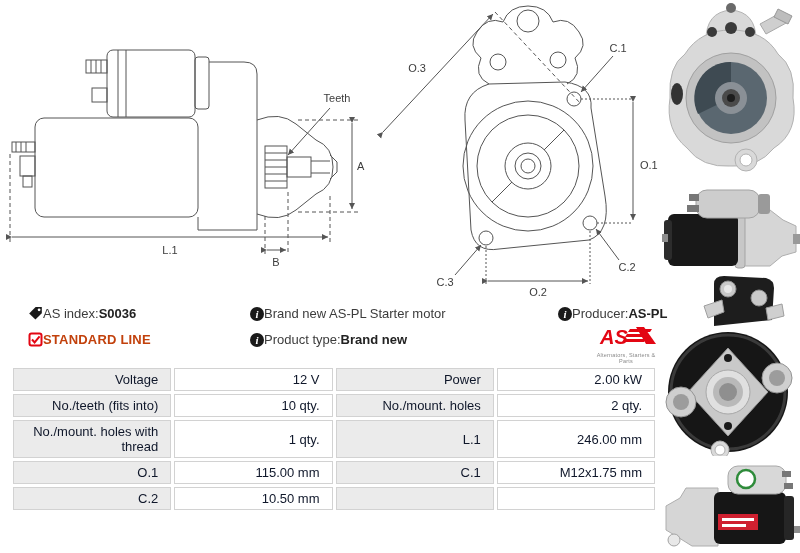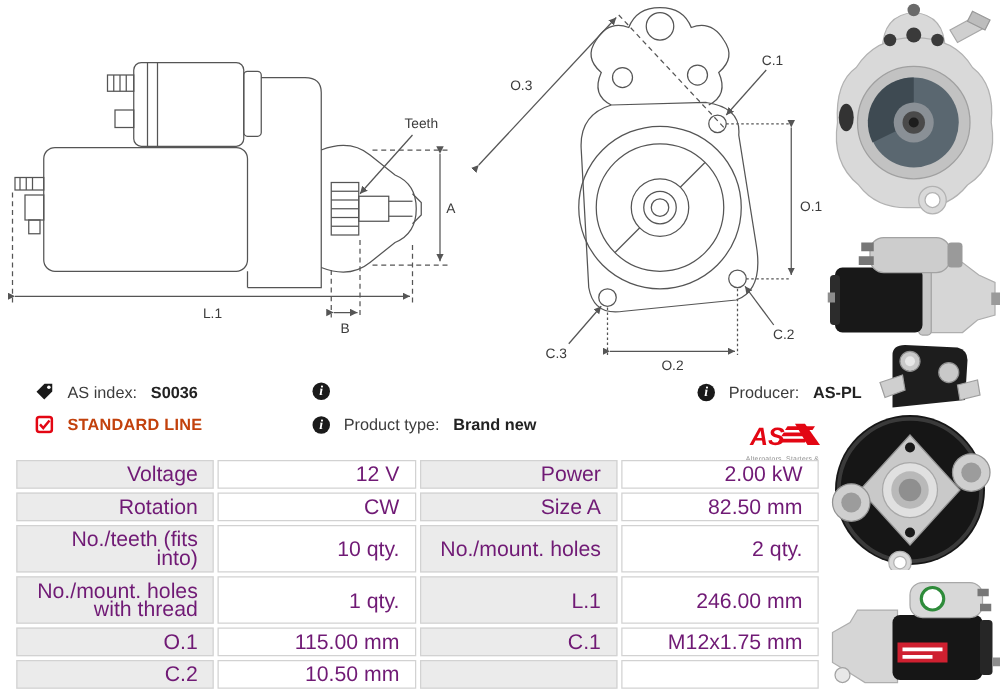--- a/index.html
+++ b/index.html
@@ -9,38 +9,38 @@
     font-family:"Liberation Sans", sans-serif;
     color:#3c3c3c;
   }
   .abs{position:absolute;}
 
   
   .drawing{stroke:#555;fill:none;stroke-width:1;}
   .dim-text{font-size:11px;fill:#3c3c3c;stroke:none;font-family:"Liberation Sans",sans-serif;}
 
   
-  .info-row{display:flex;align-items:center;gap:11px;font-size:13px;white-space:nowrap;}
+  .info-row{display:flex;align-items:center;gap:0;font-size:13px;white-space:nowrap;}
   .info-bold{font-weight:bold;color:#222;}
   .red-bold{font-weight:bold;color:#c2410c;letter-spacing:.2px;}
   .info-icon{
     display:inline-block;width:14px;height:14px;border-radius:50%;
     background:#1a1a1a;color:#fff;text-align:center;
     font:bold italic 11px/14px "Liberation Serif",serif;flex:0 0 14px;
   }
   .logo-tagline{font-size:5.5px;color:#8a8a8a;text-align:center;margin-top:-2px;letter-spacing:.2px;}
 
   
   table.spec{
     position:absolute;left:10px;top:365px;width:648px;
     border-collapse:separate;border-spacing:3px;table-layout:fixed;
   }
   table.spec td{
-    border:1px solid #d2d2d2;font-size:17px;line-height:15px;
-    padding:3px 12px;text-align:right;vertical-align:middle;color:#701a75;margin-left:41px;
+    border:1px solid #d2d2d2;font-size:13px;line-height:15px;
+    padding:3px 12px;text-align:right;vertical-align:middle;color:#0f172a;margin-left:41px;
   }
   td.lbl{background:#ebebeb;}
   td.val{background:#ffffff;}
 
   
   .photo{position:absolute;left:662px;width:138px;}
 </style>
 </head>
 <body>
 
@@ -241,35 +241,36 @@
 <div class="abs info-row" style="left:28px;top:332px">
   <svg width="15" height="15" viewBox="0 0 15 15">
     <rect x="1.5" y="1.5" width="12" height="12" rx="2" fill="none" stroke="#e30613" stroke-width="2"></rect>
     <path d="M4 7.5 L6.6 10.4 L11.6 4.4" fill="none" stroke="#e30613" stroke-width="2"></path>
   </svg>
   <span class="red-bold">STANDARD LINE</span>
 </div>
 
 <div class="abs info-row" style="left:250px;top:306px">
   <span class="info-icon">i</span>
+  <span>Brand new AS-PL Starter motor</span>
 </div>
 
 <div class="abs info-row" style="left:250px;top:332px">
   <span class="info-icon">i</span>
   <span>Product type:</span>
   <span class="info-bold">Brand new</span>
 </div>
 
 <div class="abs info-row" style="left:558px;top:306px">
   <span class="info-icon">i</span>
   <span>Producer:</span>
   <span class="info-bold">AS-PL</span>
 </div>
 
-<div class="abs" style="left:594px;top:338px;width:64px">
+<div class="abs" style="left:594px;top:326px;width:64px">
   <svg width="64" height="24" viewBox="0 0 64 24">
     <g fill="#e30613">
       <polygon points="36,3 58,3 56,6 34,6"></polygon>
       <polygon points="33,8 55,8 53,11 31,11"></polygon>
       <polygon points="30,13 52,13 50,16 28,16"></polygon>
       <polygon points="42,1 52,18 62,18 50,1"></polygon>
     </g>
     <text x="6" y="18" font-size="20" font-weight="bold" font-style="italic" fill="#e30613" font-family="Liberation Sans, sans-serif">AS</text>
   </svg>
   <div class="logo-tagline">Alternators, Starters &amp; Parts</div>
@@ -283,26 +284,20 @@
       <col style="width:25%">
     </colgroup>
   <tbody>
     <tr>
       <td class="lbl">Voltage</td>
       <td class="val">12 V</td>
       <td class="lbl">Power</td>
       <td class="val">2.00 kW</td>
     </tr>
     <tr>
-      <td class="lbl">Rotation</td>
-      <td class="val">CW</td>
-      <td class="lbl">Size A</td>
-      <td class="val">82.50 mm</td>
-    </tr>
-    <tr>
       <td class="lbl">No./teeth (fits into)</td>
       <td class="val">10 qty.</td>
       <td class="lbl">No./mount. holes</td>
       <td class="val">2 qty.</td>
     </tr>
     <tr>
       <td class="lbl">No./mount. holes with thread</td>
       <td class="val">1 qty.</td>
       <td class="lbl">L.1</td>
       <td class="val">246.00 mm</td>

